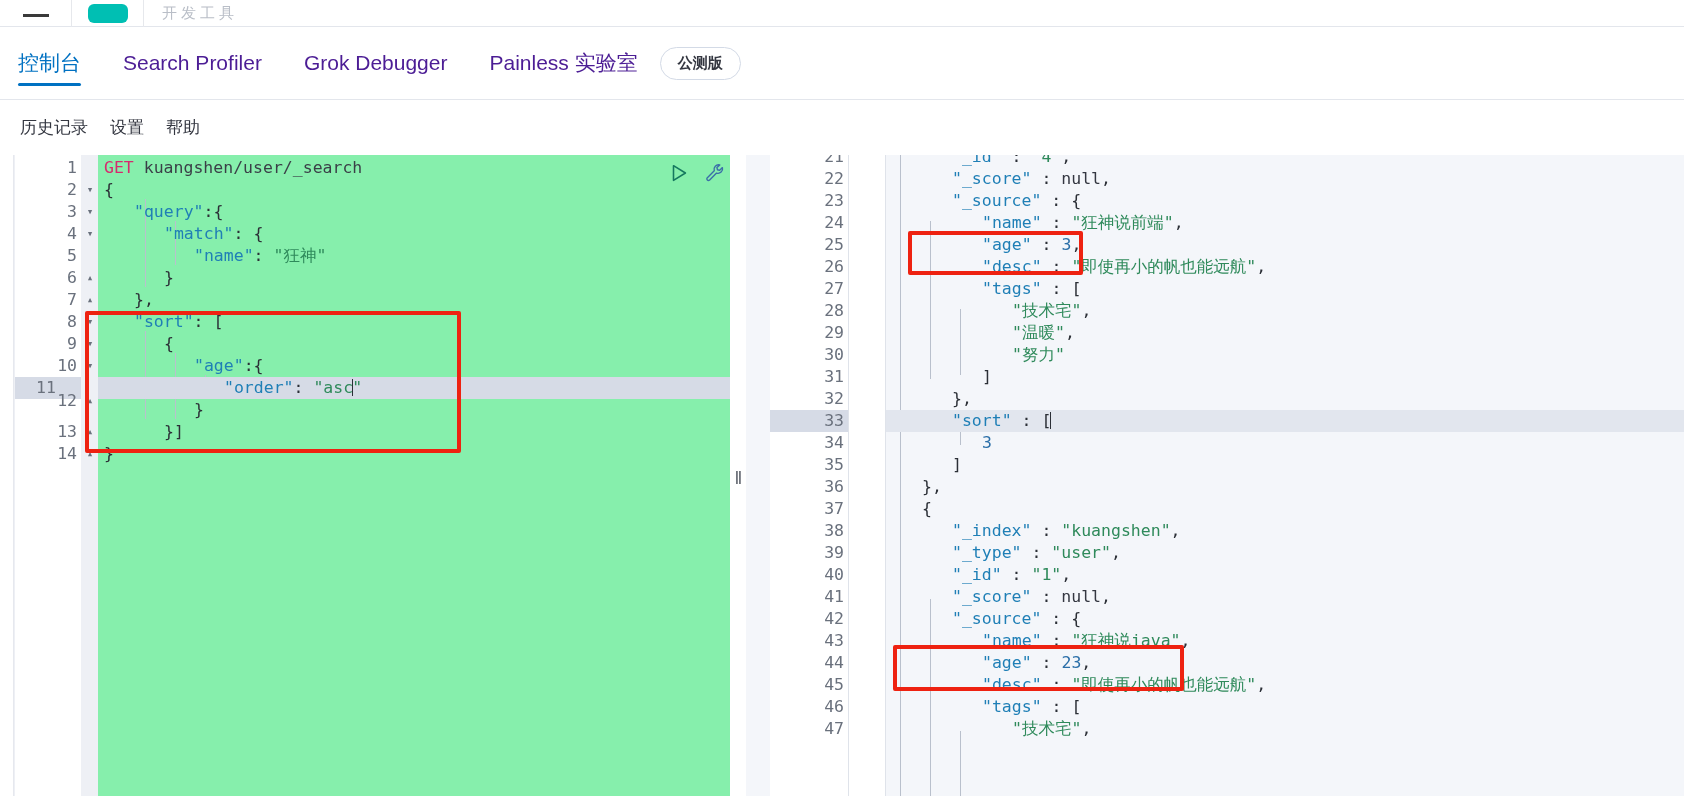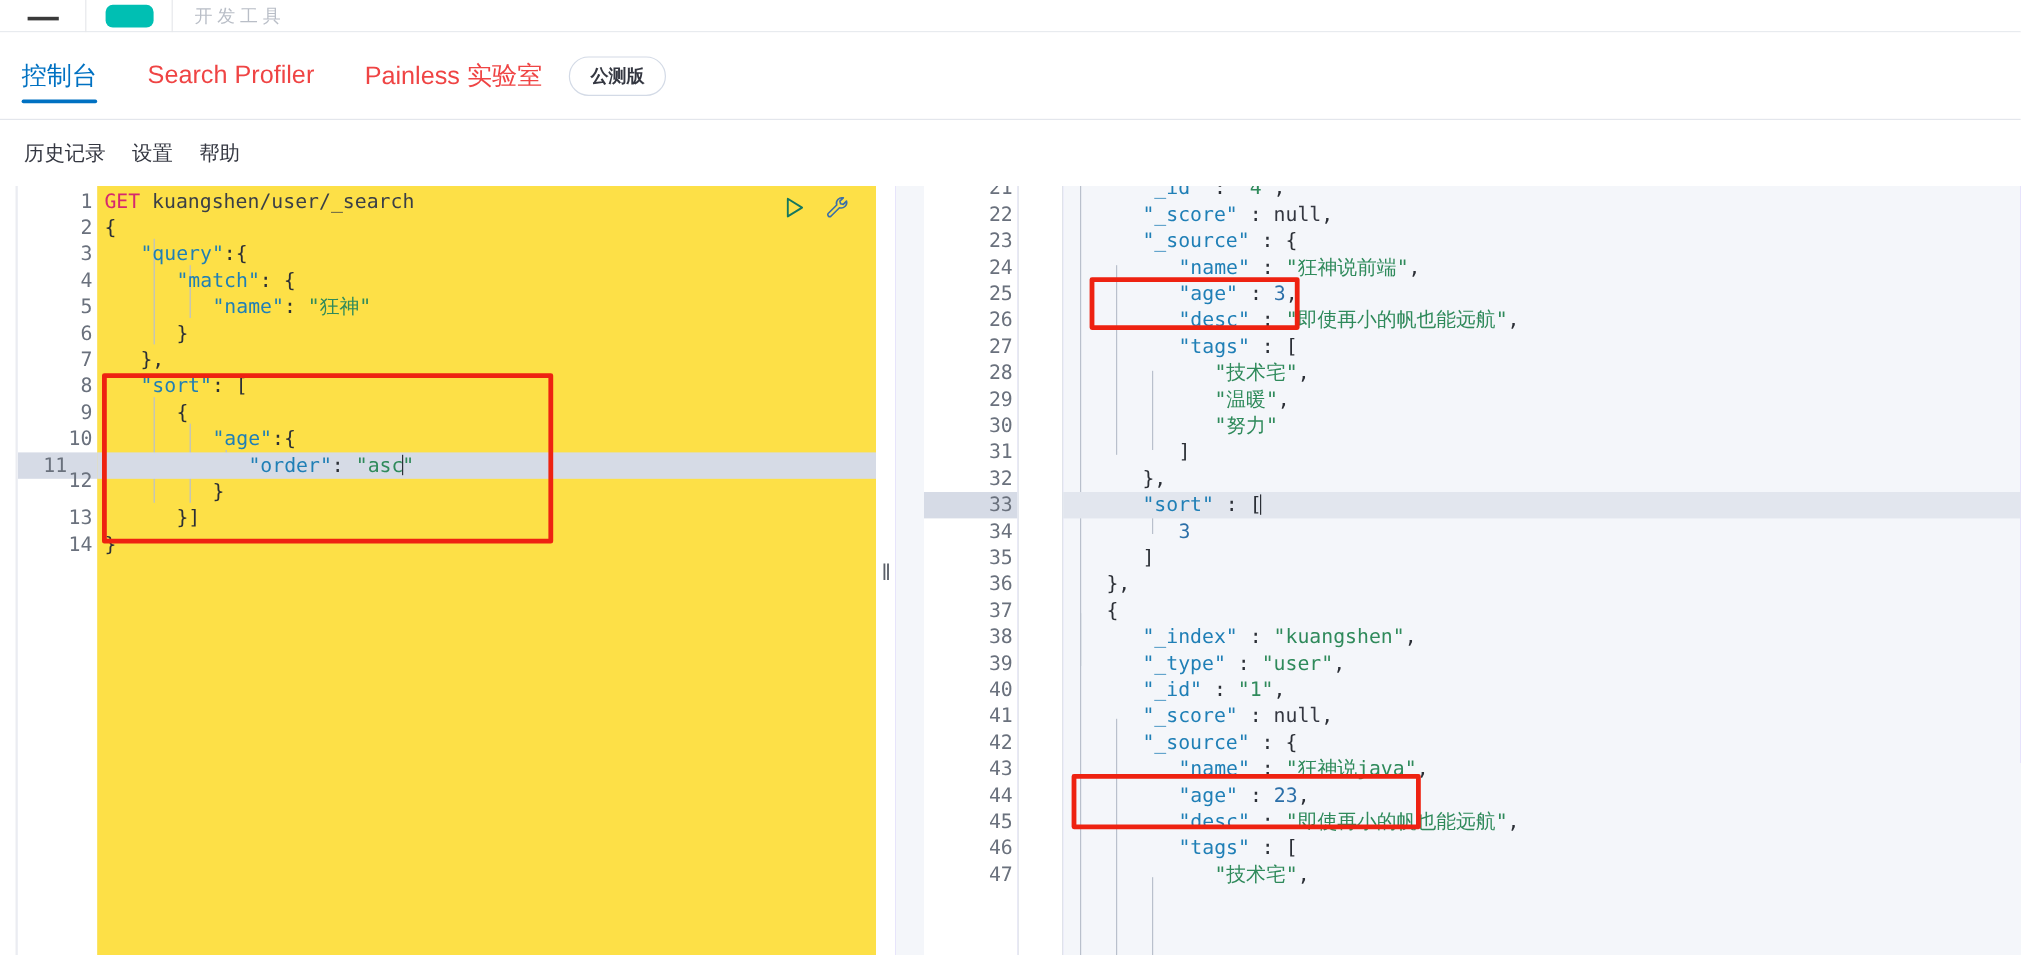--- a/index.html
+++ b/index.html
@@ -32,21 +32,21 @@
     margin-top: 0px;
   }
 
   
   .tabs {
     position: absolute; top: 27px; left: 0; width: 1684px; height: 73px;
     background: #fff; border-bottom: 1px solid #e3e6ec; box-sizing: border-box;
     display: flex; align-items: center; padding-left: 18px;
   }
   .tab {
-    font-size: 21px; color: #ef4444; padding: 0 0 0 0; margin-right: 42px;
+    font-size: 21px; color: #4c1d95; padding: 0 0 0 0; margin-right: 42px;
     height: 73px; display: flex; align-items: center; position: relative;
     cursor: pointer; white-space: nowrap;
   }
   .tab.active { color: #0071c2; font-weight: 400; }
   .tab.active::after {
     content: ""; position: absolute; left: 0; right: 0; bottom: 14px;
     height: 3px; background: #0071c2; border-radius: 2px;
   }
   .beta-badge {
     border: 1px solid #d3dae6; border-radius: 17px; padding: 6px 17px;
@@ -78,22 +78,22 @@
   }
   .gutter-left {
     position: absolute; left: 0; top: 0; width: 14px; height: 641px;
     background: #fff; border-right: 1px solid #e6e8ee; box-sizing: border-box;
   }
   .ln-col-left {
     position: absolute; left: 15px; top: 0; width: 66px; height: 641px;
     background: #fff;
   }
   .code-left {
-    position: absolute; left: 81px; top: 0; right: 0; height: 641px;
-    background: #fde047;
+    position: absolute; left: 98px; top: 0; right: 0; height: 641px;
+    background: #86efac;
   }
 
   
   .divider {
     position: absolute; left: 730px; top: 0; width: 16px; height: 641px;
     background: #fff; cursor: col-resize;
   }
   .divider-grip {
     position: absolute; left: 50%; top: 313px; transform: translateX(-50%);
     font-size: 19px; color: #5a5f68; line-height: 1; letter-spacing: -1px;
@@ -187,20 +187,23 @@
       <span class="chrome-title">开发工具</span>
     </div>
   </div>
 
   <div class="tabs">
     <div class="tab active">
       <span>控制台</span>
     </div>
     <div class="tab">
       <span>Search Profiler</span>
+    </div>
+    <div class="tab">
+      <span>Grok Debugger</span>
     </div>
     <div class="tab">
       <span>Painless 实验室</span>
     </div>
     <div class="beta-badge">
       <span>公测版</span>
     </div>
   </div>
 
   <div class="subnav">

